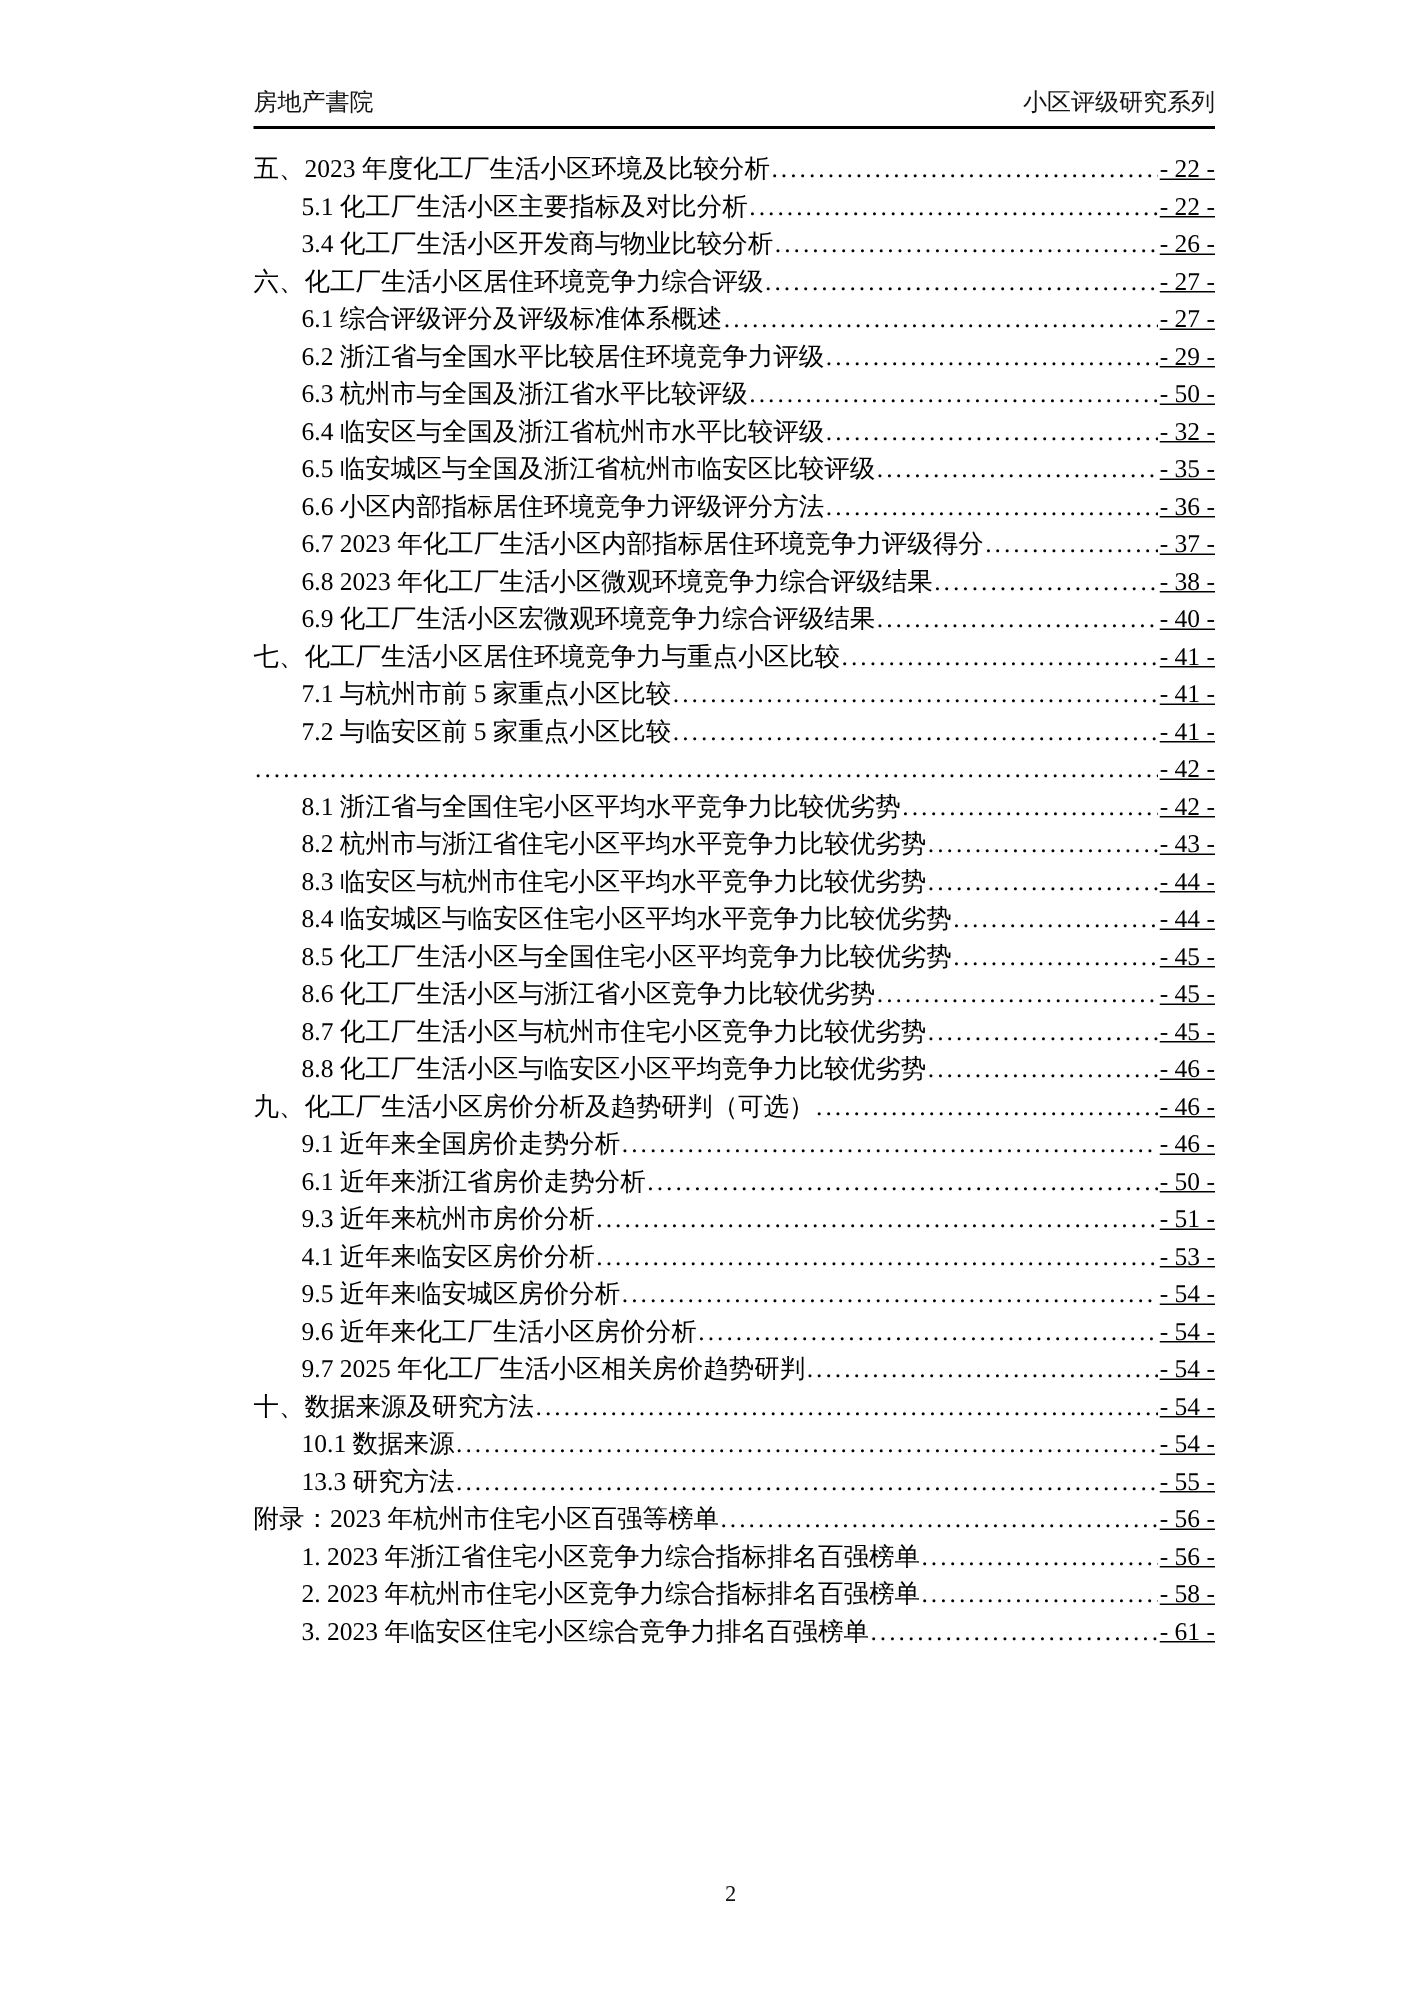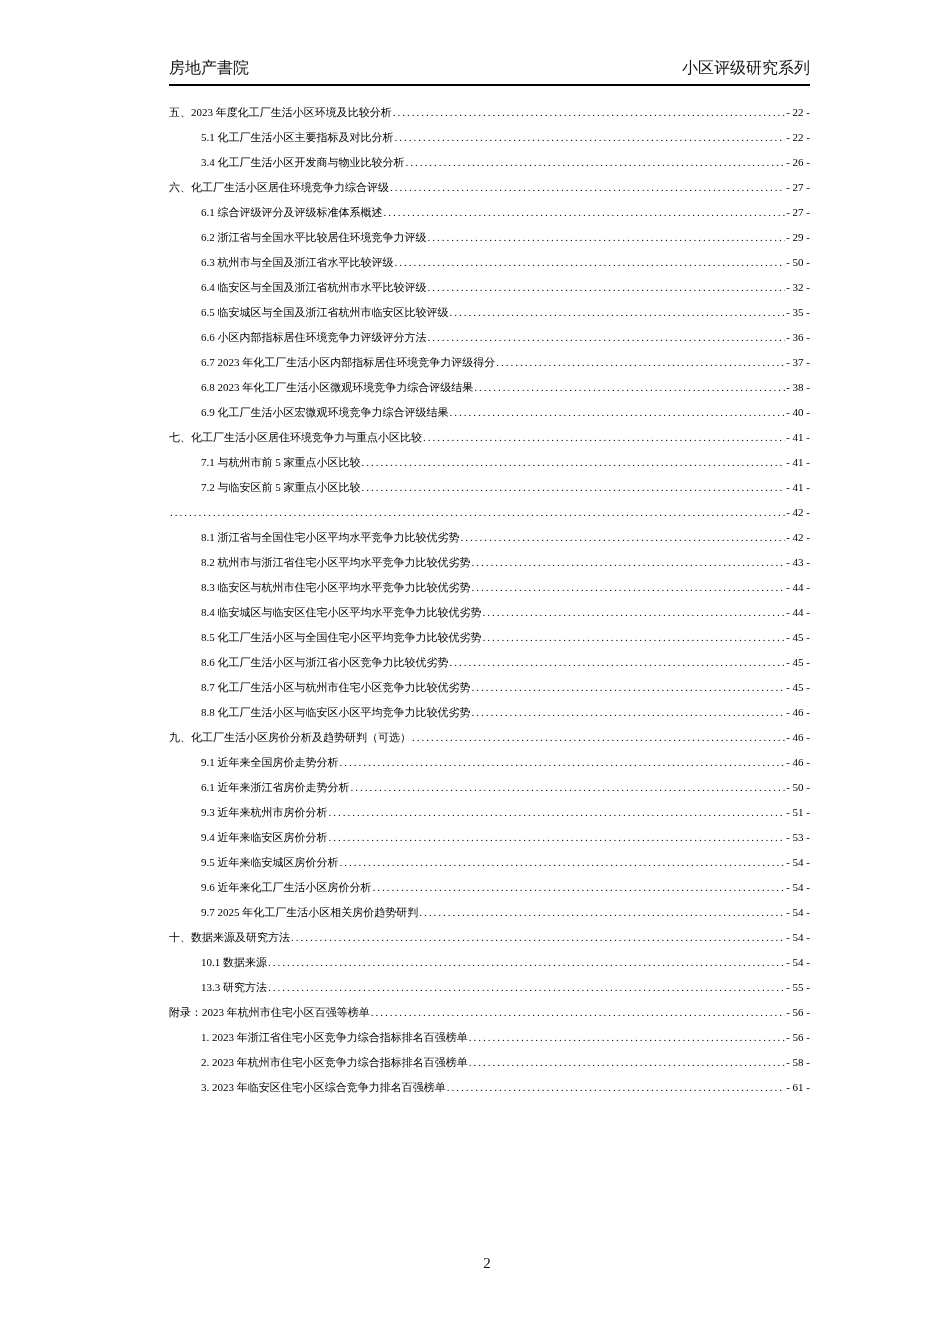--- a/index.html
+++ b/index.html
@@ -39,21 +39,21 @@
     position: absolute;
     left: 145px;
     right: 140px;
     top: 100px;
   }
   .toc-row {
     display: flex;
     align-items: baseline;
     height: 25px;
     line-height: 25px;
-    font-size: 11px;
+    font-size: 17px;
     white-space: nowrap;
   }
   .toc-row.indent {
     padding-left: 32px;
   }
   .toc-label {
     white-space: nowrap;
     flex: 0 0 auto;
   }
   .toc-dots {
@@ -63,20 +63,21 @@
     letter-spacing: 2px;
     margin: 0 1px;
     min-width: 0;
   }
   .toc-dots::after {
     content: "..................................................................................................................................................................";
   }
   .toc-page {
     white-space: nowrap;
     flex: 0 0 auto;
+    text-decoration: underline;
   }
   .footer {
     position: absolute;
     left: 0;
     right: 0;
     top: 1255px;
     text-align: center;
     font-size: 15px;
     color: #111111;
   }
@@ -230,21 +231,21 @@
         <span class="toc-label">6.1 近年来浙江省房价走势分析</span>
         <span class="toc-dots"></span>
         <span class="toc-page">- 50 -</span>
       </div>
       <div class="toc-row indent">
         <span class="toc-label">9.3 近年来杭州市房价分析</span>
         <span class="toc-dots"></span>
         <span class="toc-page">- 51 -</span>
       </div>
       <div class="toc-row indent">
-        <span class="toc-label">9.4 近年来临安区房价分析</span>
+        <span class="toc-label">4.1 近年来临安区房价分析</span>
         <span class="toc-dots"></span>
         <span class="toc-page">- 53 -</span>
       </div>
       <div class="toc-row indent">
         <span class="toc-label">9.5 近年来临安城区房价分析</span>
         <span class="toc-dots"></span>
         <span class="toc-page">- 54 -</span>
       </div>
       <div class="toc-row indent">
         <span class="toc-label">9.6 近年来化工厂生活小区房价分析</span>

